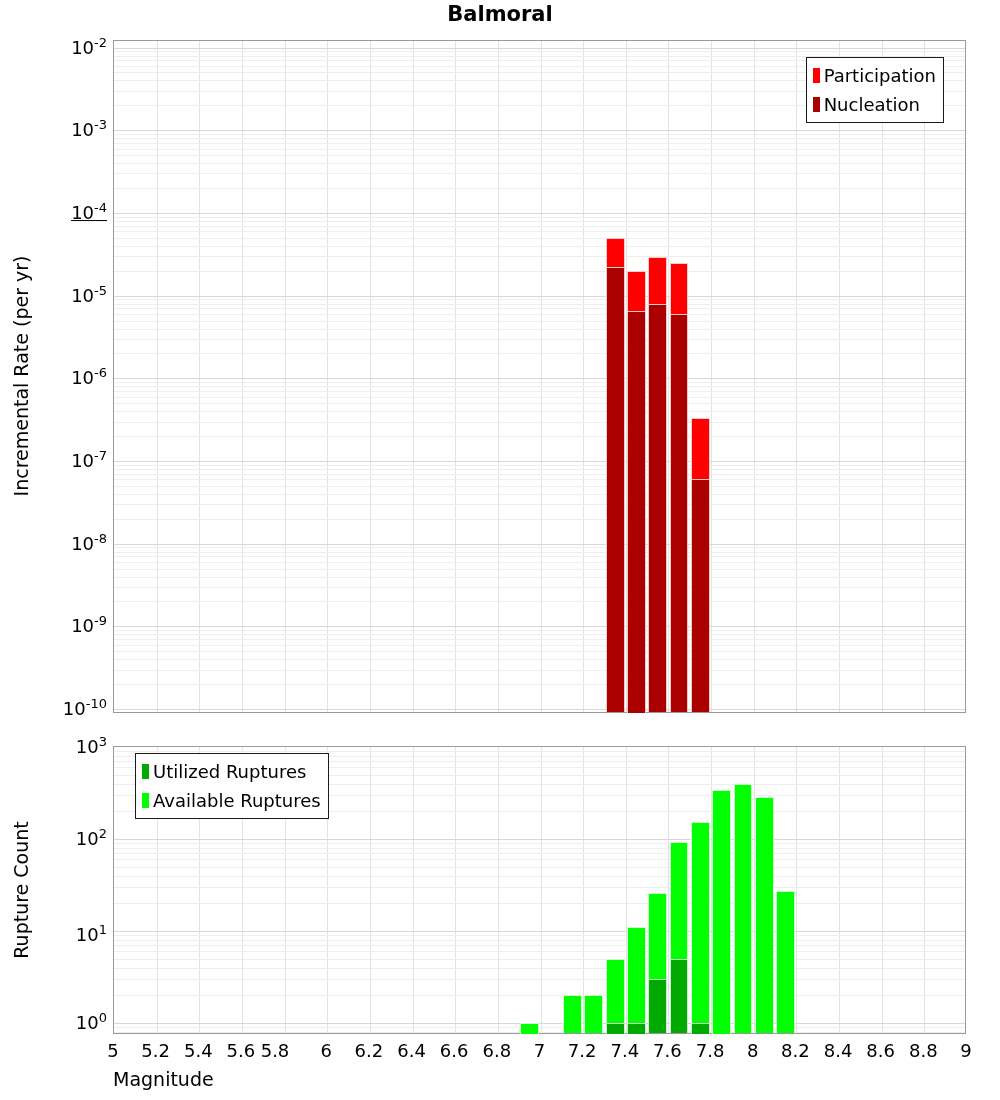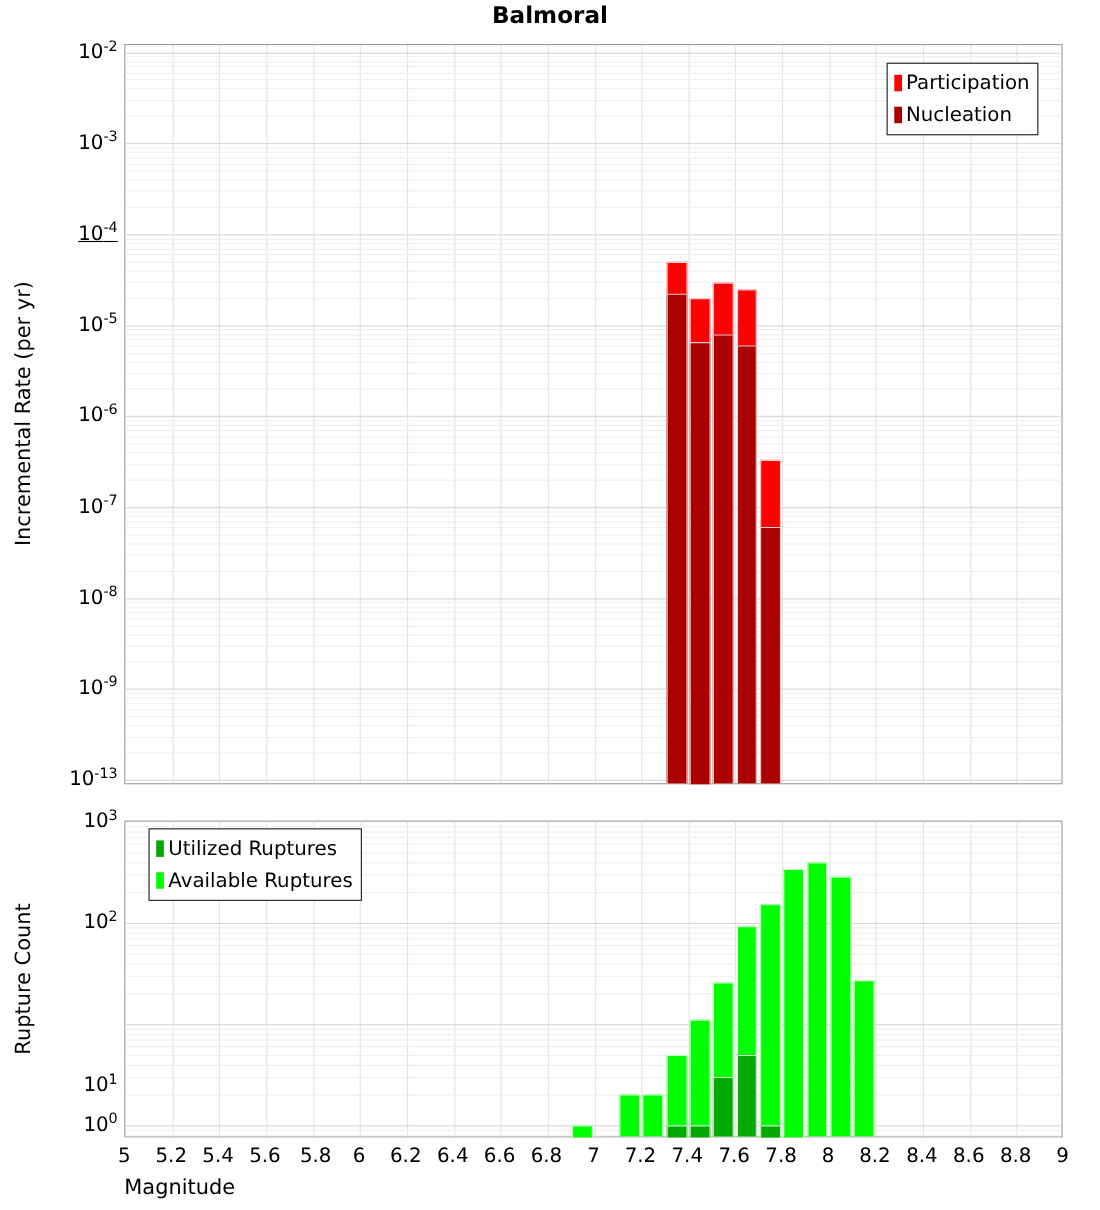--- a/index.html
+++ b/index.html
@@ -238,30 +238,30 @@
     </div>
 
 <div class="ytick" style="top: 46.5px;">10<sup>-2</sup></div>
     <div class="ytick" style="top: 129.2px;">10<sup>-3</sup></div>
     <div class="ytick" style="top: 211.9px; text-decoration: underline;">10<sup>-4</sup></div>
     <div class="ytick" style="top: 294.6px;">10<sup>-5</sup></div>
     <div class="ytick" style="top: 377.3px;">10<sup>-6</sup></div>
     <div class="ytick" style="top: 459.9px;">10<sup>-7</sup></div>
     <div class="ytick" style="top: 542.6px;">10<sup>-8</sup></div>
     <div class="ytick" style="top: 625.3px;">10<sup>-9</sup></div>
-    <div class="ytick" style="top: 708px;">10<sup>-13</sup></div>
+    <div class="ytick" style="top: 708px;">10<sup>-10</sup></div>
     <div class="ytick" style="top: 746px;">10<sup>3</sup></div>
     <div class="ytick" style="top: 838px;">10<sup>2</sup></div>
-    <div class="ytick" style="top: 986px; text-align: right;">10<sup>1</sup></div>
+    <div class="ytick" style="top: 934px; text-align: right;">10<sup>1</sup></div>
     <div class="ytick" style="top: 1022px;">10<sup>0</sup></div>
     <div class="xtick" style="left: 113px;">5</div>
     <div class="xtick" style="left: 155.7px;">5.2</div>
     <div class="xtick" style="left: 198.3px;">5.4</div>
     <div class="xtick" style="left: 240.9px;">5.6</div>
-    <div class="xtick" style="left: 287px; text-align: right;">5.8</div>
+    <div class="xtick" style="left: 275px; text-align: right;">5.8</div>
     <div class="xtick" style="left: 326.3px;">6</div>
     <div class="xtick" style="left: 368.9px;">6.2</div>
     <div class="xtick" style="left: 411.6px;">6.4</div>
     <div class="xtick" style="left: 454.2px;">6.6</div>
     <div class="xtick" style="left: 496.8px;">6.8</div>
     <div class="xtick" style="left: 539.5px;">7</div>
     <div class="xtick" style="left: 582.2px;">7.2</div>
     <div class="xtick" style="left: 624.8px;">7.4</div>
     <div class="xtick" style="left: 667.4px;">7.6</div>
     <div class="xtick" style="left: 710.1px;">7.8</div>

